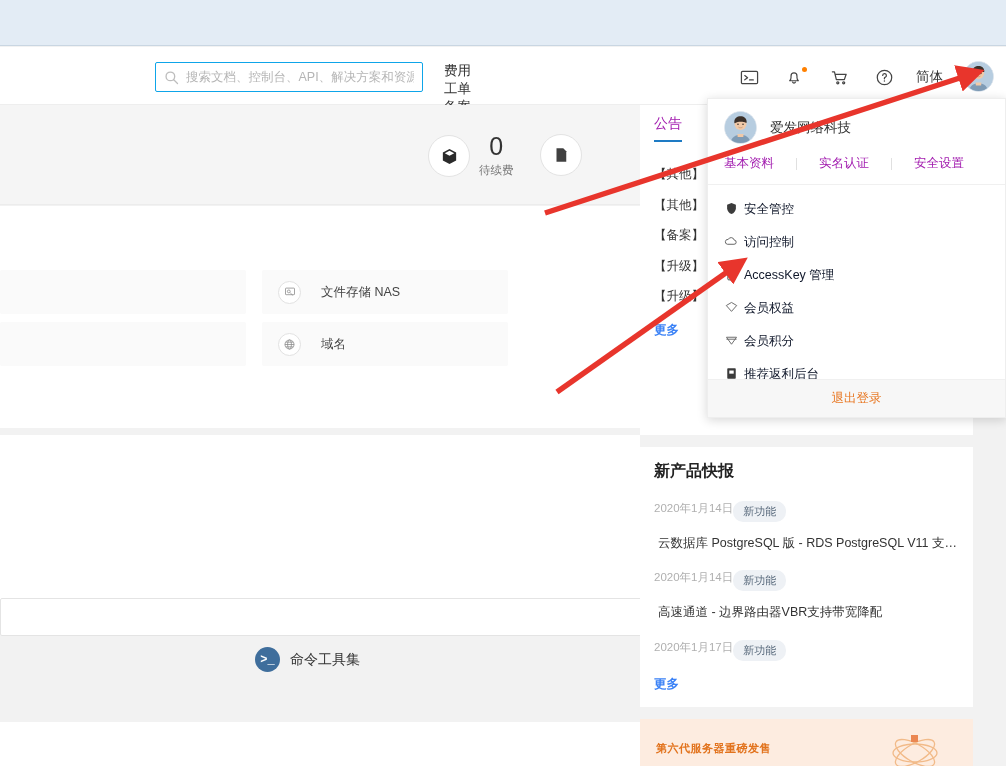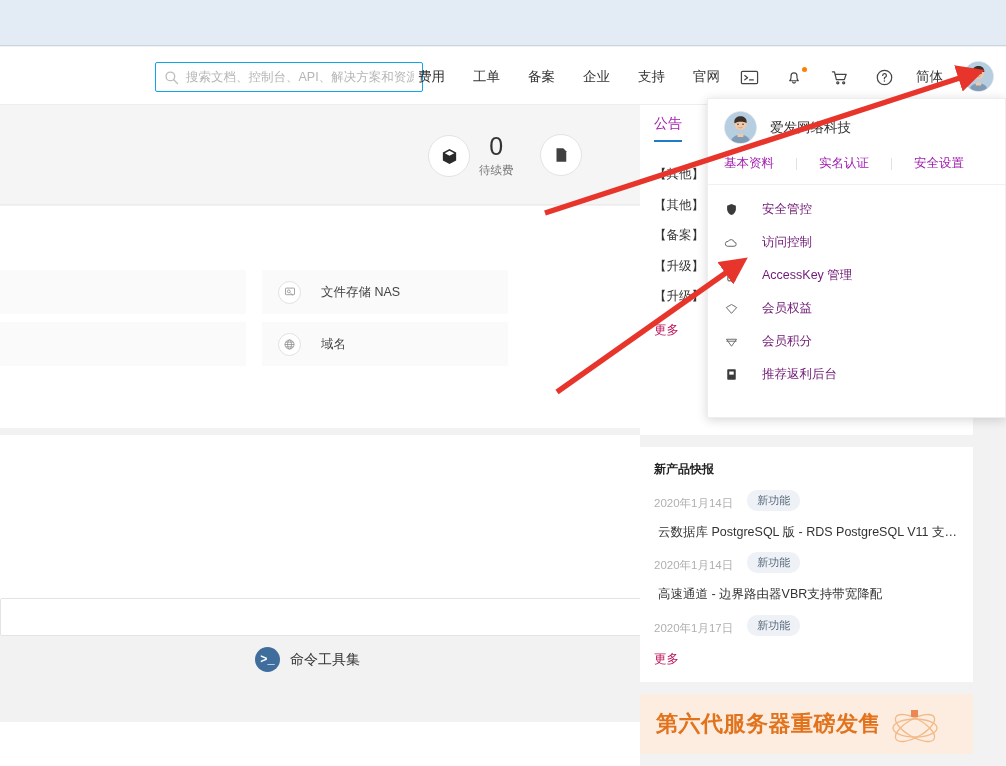--- a/index.html
+++ b/index.html
@@ -35,21 +35,21 @@
   }
   .search-box .s-icon { width: 15px; height: 15px; flex: 0 0 auto; opacity: .55; margin-right: 7px; }
   .search-box input {
     border: 0; outline: 0; width: 100%; height: 26px;
     font-size: 12.5px; color: #555;
     font-family: "Liberation Sans", sans-serif;
     background: transparent;
   }
   .search-box input::placeholder { color: #b5b5b5; }
 
-  .nav-links { position: absolute; left: 418px; top: 62px; display: flex; align-items: center; height: 30px; }
+  .nav-links { position: absolute; left: 444px; top: 62px; display: flex; height: 30px; flex-direction: column; }
   .nav-links a {
     color: #333; text-decoration: none; font-size: 13.5px;
     margin-right: 28px; white-space: nowrap;
   }
   .nav-icons { position: absolute; left: 740px; top: 62px; display: flex; align-items: center; height: 30px; gap: 26px; }
   .nav-icons .ic { position: relative; width: 19px; height: 19px; color: #444; cursor: pointer; }
   .nav-icons .ic svg { display: block; }
   .dot {
     position: absolute; right: -3px; top: -1px; width: 5px; height: 5px;
     border-radius: 50%; background: #ff8000;
@@ -127,42 +127,42 @@
   .tabs { display: flex; gap: 18px; border-bottom: 0px; height: 30px; align-items: flex-start; }
   .tab {
     font-size: 14px; color: #a21caf; padding-bottom: 7px;
     border-bottom: 2px solid #1e7bc4; cursor: pointer;
   }
   .ann-list { margin-top: 14px; }
   .ann-item {
     font-size: 12.5px; color: #333; line-height: 1; padding: 9px 0;
     white-space: nowrap; overflow: hidden; text-overflow: ellipsis;
   }
-  .more-link { font-size: 12.5px; color: #be185d; text-decoration: none; display: inline-block; margin-top: 10px; }
-
-  .rtitle { font-size: 12px; font-weight: bold; color: #222; margin-bottom: 10px; }
+  .more-link { font-size: 12.5px; color: #3b82f6; text-decoration: none; display: inline-block; margin-top: 10px; font-weight: bold; }
+
+  .rtitle { font-size: 16px; font-weight: bold; color: #222; margin-bottom: 10px; }
   .np-item { margin-bottom: 13px; }
   .np-item .np-t {
     font-size: 12.5px; color: #333; line-height: 1.3;
     white-space: nowrap; overflow: hidden; text-overflow: ellipsis;
     padding-left: 4px;
   }
-  .np-meta { display: flex; align-items: flex-end; gap: 14px; margin-top: 12px; padding-left: 0px; }
+  .np-meta { display: flex; align-items: flex-start; margin-top: 19px; padding-left: 0px; }
   .np-date { font-size: 11.5px; color: #b0b0b0; }
   .np-tag {
     font-size: 11px; color: #5a6b7d; background: #eef1f5;
     padding: 3px 10px; border-radius: 10px;
   }
 
   .promo {
     width: 333px; height: 60px; background: #fdece0;
     display: flex; align-items: center; padding: 0 16px;
     position: relative; overflow: hidden;
   }
-  .promo .ptxt { font-size: 22px; color: #e2731d; font-weight: bold; letter-spacing: .5px; }
+  .promo .ptxt { font-size: 11px; color: #e2731d; font-weight: bold; letter-spacing: .5px; }
   .promo .patom { position: absolute; right: 28px; top: 10px; opacity: .85; }
 
   
   .dropdown {
     position: absolute; left: 707px; top: 98px; width: 299px; height: 320px;
     background: #fff;
     box-shadow: 0 2px 10px rgba(0,0,0,.16);
     border: 1px solid #eee;
     z-index: 40;
   }
@@ -173,22 +173,22 @@
   }
   .dd-user .nm { font-size: 13.5px; color: #333; }
   .dd-links {
     display: flex; align-items: center; padding: 3px 16px 12px 16px;
     border-bottom: 1px solid #f0f0f0;
   }
   .dd-links a { font-size: 12.5px; color: #a21caf; text-decoration: none; }
   .dd-links .sep { width: 1px; height: 12px; background: #e0e0e0; margin: 0 22px; }
   .dd-items { padding: 8px 0 6px 0; }
   .dd-item {
-    display: flex; align-items: center; gap: 24px;
-    padding: 8px 16px; font-size: 12.5px; color: #701a75; cursor: pointer;
+    display: flex; align-items: flex-start; gap: 6px;
+    padding: 8px 16px; font-size: 12.5px; color: #0f172a; cursor: pointer;
   }
   .dd-item .di { width: 14px; height: 14px; flex: 0 0 auto; display:flex; align-items:center; justify-content:center; }
   .dd-foot {
     position: absolute; left: 0; bottom: 0; width: 100%; height: 38px;
     background: #f7f7f7; border-top: 1px solid #f0f0f0;
     display: flex; align-items: center; justify-content: center;
   }
   .dd-foot a { font-size: 12.5px; color: #e87722; text-decoration: none; }
 
   
@@ -479,20 +479,23 @@
         <span class="di">
           <svg viewBox="0 0 14 16" width="11" height="13" fill="#3b3b3b">
             <rect x="1.6" y="1.4" width="10.8" height="13.2" rx="1"></rect>
             <rect x="4.2" y="4.2" width="5.6" height="4" fill="#fff"></rect>
           </svg>
         </span>
         <span>推荐返利后台</span>
       </div>
     </div>
 
+    <div class="dd-foot">
+      <a href="#">退出登录</a>
+    </div>
   </div>
 
   <svg class="arrows" viewBox="0 0 1006 766">
     <defs>
       <marker id="ah" markerWidth="5" markerHeight="5" refX="2.6" refY="2.5" orient="auto">
         <path d="M0,0 L5,2.5 L0,5 z" fill="#e8352c"></path>
       </marker>
     </defs>
     <line x1="545" y1="213" x2="972" y2="74" stroke="#e8352c" stroke-width="5.5" marker-end="url(#ah)"></line>
     <line x1="557" y1="392" x2="737" y2="265" stroke="#e8352c" stroke-width="5.5" marker-end="url(#ah)"></line>

